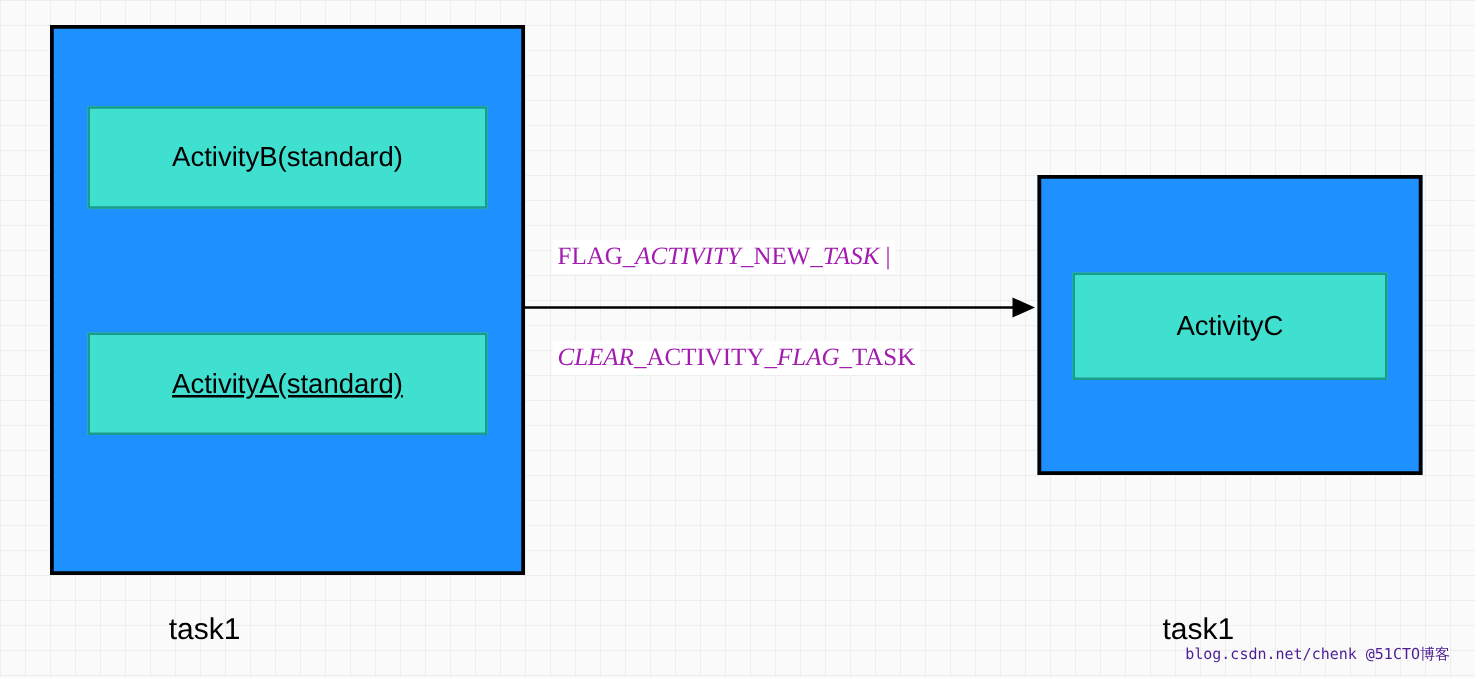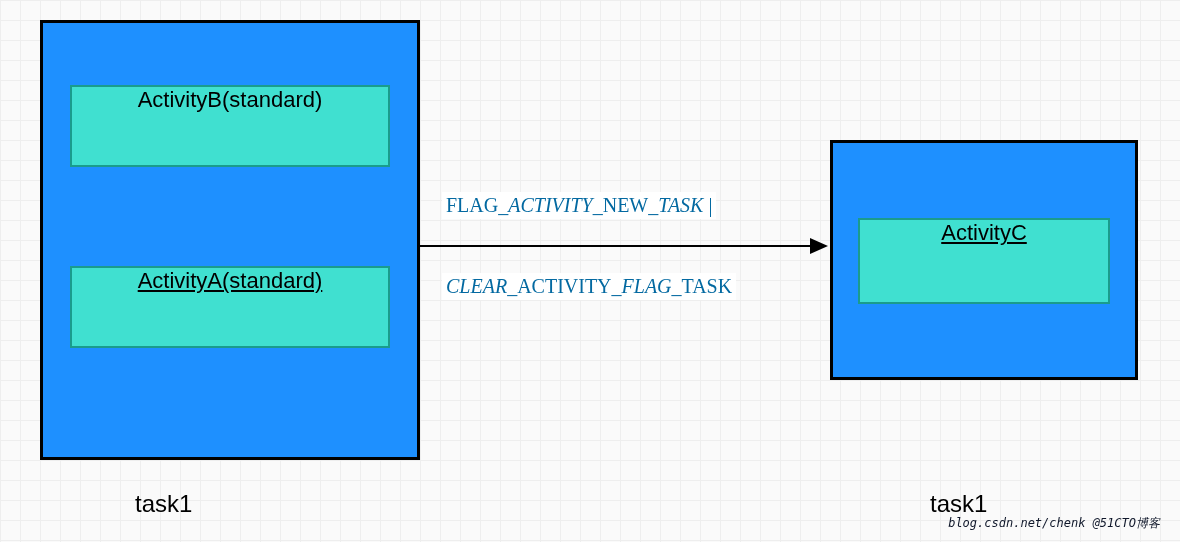--- a/index.html
+++ b/index.html
@@ -18,76 +18,76 @@
     .task-box {
       position: absolute;
       background: #1e90ff;
       border: 3px solid #000;
     }
     .activity-box {
       position: absolute;
       background: #40e0d0;
       border: 2px solid #1a9c8c;
       display: flex;
+      align-items: center;
       justify-content: center;
       font-size: 22px;
       color: #000;
     }
     .task-label {
       position: absolute;
       font-size: 24px;
       color: #000;
     }
     .flag-label {
       position: absolute;
       font-size: 20px;
-      color: #0369a1;
+      color: #a21caf;
       background: #fff;
       padding: 2px 4px;
       font-family: "Times New Roman", serif;
     }
     .flag-label .italic { font-style: italic; }
     .arrow-line {
       position: absolute;
       background: #000;
       height: 2px;
     }
     .arrow-head {
       position: absolute;
       width: 0; height: 0;
       border-top: 8px solid transparent;
       border-bottom: 8px solid transparent;
       border-left: 18px solid #000;
     }
     .watermark {
       position: absolute;
-      color: #0f172a;
+      color: #4c1d95;
       font-size: 12px;
       font-family: monospace;
-      font-style: italic;
     }
   </style>
 </head>
 <body>
 
 <div class="task-box" style="left:40px; top:20px; width:380px; height:440px;"></div>
 
 <div class="activity-box" style="left:70px; top:85px; width:320px; height:82px;">
   <span>ActivityB(standard)</span>
 </div>
 
 <div class="activity-box" style="left:70px; top:266px; width:320px; height:82px;text-decoration:underline;">
   <span>ActivityA(standard)</span>
 </div>
 
 <div class="task-label" style="left:135px; top:490px;">task1</div>
 
 <div class="task-box" style="left:830px; top:140px; width:308px; height:240px;"></div>
 
-<div class="activity-box" style="left:858px; top:218px; width:252px; height:86px;text-decoration:underline;">
+<div class="activity-box" style="left:858px; top:218px; width:252px; height:86px;">
   <span>ActivityC</span>
 </div>
 
 <div class="task-label" style="left:930px; top:490px;">task1</div>
 
 <div class="arrow-line" style="left:420px; top:245px; width:392px;"></div>
 <div class="arrow-head" style="left:810px; top:238px;"></div>
 
 <div class="flag-label" style="left:442px; top:192px;">
   <span>FLAG_</span><span class="italic">ACTIVITY</span><span>_NEW_</span><span class="italic">TASK</span><span> |</span>

